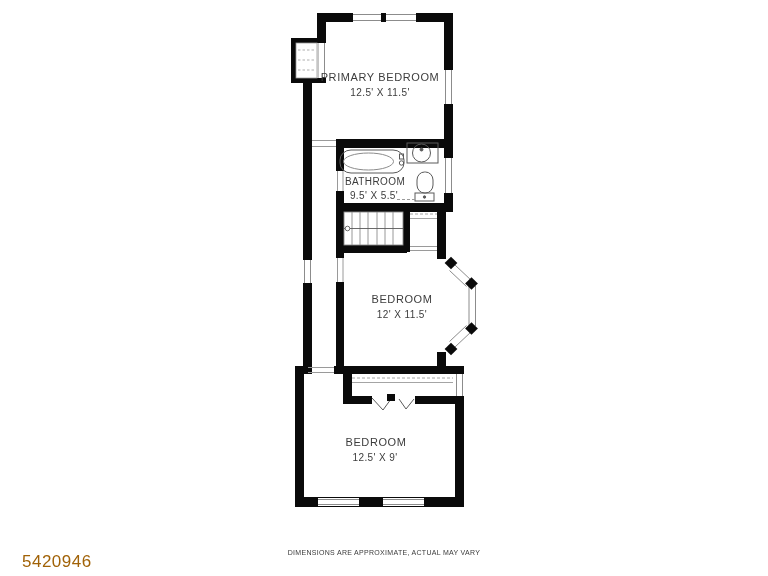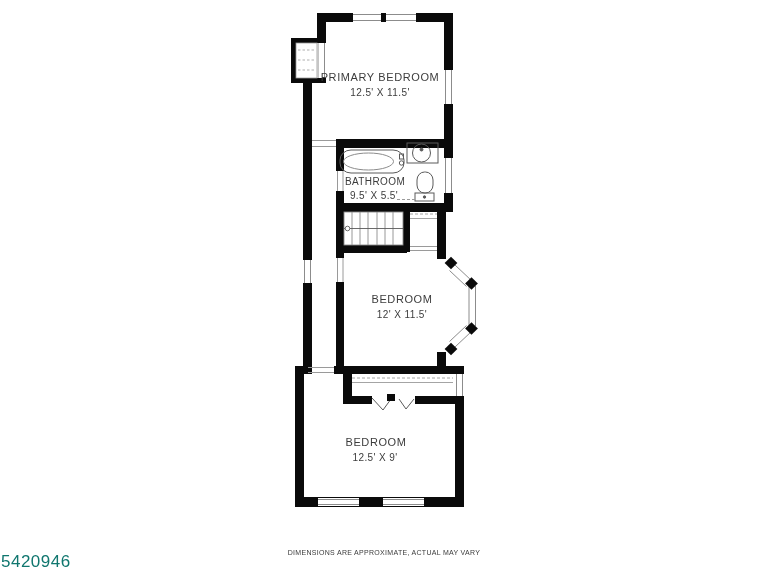--- a/index.html
+++ b/index.html
@@ -8,22 +8,22 @@
     font-family:"Liberation Sans", sans-serif;
   }
   #plan{position:absolute;left:0;top:0;}
   .room-label{
     font-family:"Liberation Sans", sans-serif;
     fill:#3c3c3c;letter-spacing:0.6px;
   }
   .room-name{font-size:11px;}
   .room-dims{font-size:10px;letter-spacing:0.4px;}
   .footer-id{
-    position:absolute;left:1px;top:552px;
-    font-size:17px;color:#0f766e;letter-spacing:0.5px;
+    position:absolute;left:22px;top:552px;
+    font-size:17px;color:#a16207;letter-spacing:0.5px;
   }
   .footer-disclaimer{
     position:absolute;left:0;top:549px;width:768px;text-align:center;
     font-size:7px;color:#3a3a3a;letter-spacing:0.3px;
   }
 </style>
 </head>
 <body>
 
 <svg id="plan" width="768" height="576" viewBox="0 0 768 576" xmlns="http://www.w3.org/2000/svg">

